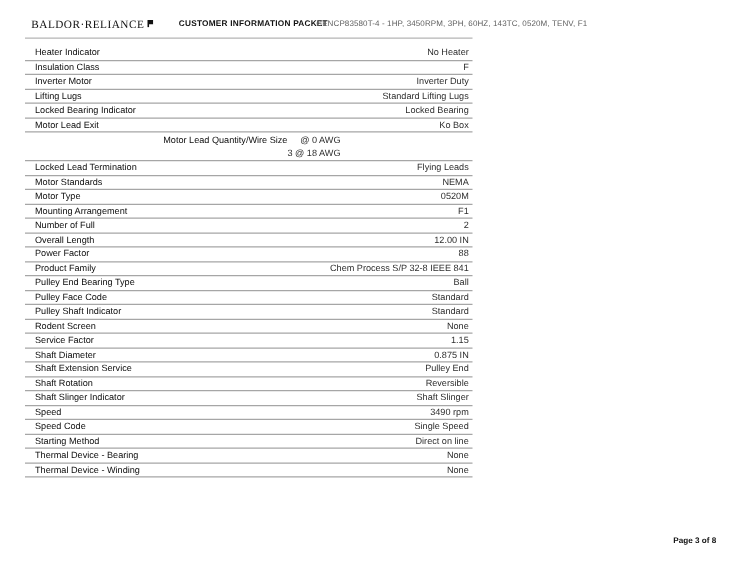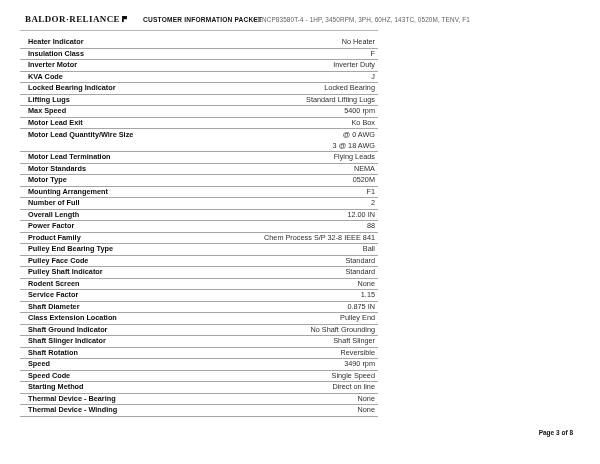--- a/index.html
+++ b/index.html
@@ -9,21 +9,21 @@
     background:#ffffff;
     font-family:"Liberation Sans",sans-serif;
     overflow:hidden;
     box-shadow:0 0 3px rgba(0,0,0,.25);
   }
   
   .brand{
     position:absolute;left:25px;top:14px;
     display:flex;align-items:baseline;
     font-family:"Liberation Serif",serif;
-    font-weight:bold;font-size:9px;letter-spacing:.4px;
+    font-weight:normal;font-size:9px;letter-spacing:.4px;
     color:#111;white-space:nowrap;
   }
   .brand .flag{
     display:inline-block;margin-left:2px;
     width:5px;height:6px;
     background:#111;
     clip-path:polygon(0 0,100% 0,100% 55%,35% 55%,35% 100%,0 100%);
   }
   .doc-title{
     position:absolute;left:143px;top:16px;
@@ -43,23 +43,23 @@
   .spec-table{
     position:absolute;left:20px;top:37px;width:358px;
   }
   .spec-row{
     box-sizing:border-box;
     height:11.5px;
     display:flex;justify-content:space-between;align-items:center;
     border-bottom:1px solid #a6a6a6;
     line-height:10.5px;
   }
-  .spec-row.double{height:23px;align-items:flex-start;padding-top:1px;}
+  .spec-row.double{height:23px;align-items:flex-start;padding-top:1px;justify-content:center;}
   .spec-label{
-    font-weight:bold;font-size:7.3px;color:#0d0d0d;
+    font-weight:normal;font-size:7.3px;color:#0d0d0d;
     padding-left:8px;white-space:nowrap;
   }
   .spec-value{
     font-size:7.3px;color:#2e2e2e;text-align:right;
     padding-right:3px;white-space:nowrap;
   }
   .value-line2{font-size:7.3px;color:#2e2e2e;text-align:right;}
   
   .page-number{
     position:absolute;right:27px;top:429px;
@@ -92,52 +92,44 @@
   <div class="spec-row">
     <span class="spec-label">Insulation Class</span>
     <span class="spec-value">F</span>
   </div>
 
   <div class="spec-row">
     <span class="spec-label">Inverter Motor</span>
     <span class="spec-value">Inverter Duty</span>
   </div>
 
-  <div class="spec-row">
-    <span class="spec-label">KVA Code</span>
-    <span class="spec-value">J</span>
+
+  <div class="spec-row">
+    <span class="spec-label">Lifting Lugs</span>
+    <span class="spec-value">Standard Lifting Lugs</span>
   </div>
 
   <div class="spec-row">
     <span class="spec-label">Locked Bearing Indicator</span>
     <span class="spec-value">Locked Bearing</span>
   </div>
 
-  <div class="spec-row">
-    <span class="spec-label">Lifting Lugs</span>
-    <span class="spec-value">Standard Lifting Lugs</span>
-  </div>
-
-  <div class="spec-row">
-    <span class="spec-label">Max Speed</span>
-    <span class="spec-value">5400 rpm</span>
-  </div>
 
   <div class="spec-row">
     <span class="spec-label">Motor Lead Exit</span>
     <span class="spec-value">Ko Box</span>
   </div>
 
   <div class="spec-row double">
     <span class="spec-label">Motor Lead Quantity/Wire Size</span>
     <span class="spec-value">@ 0 AWG<div class="value-line2">3 @ 18 AWG</div></span>
   </div>
 
   <div class="spec-row">
-    <span class="spec-label">Motor Lead Termination</span>
+    <span class="spec-label">Locked Lead Termination</span>
     <span class="spec-value">Flying Leads</span>
   </div>
 
   <div class="spec-row">
     <span class="spec-label">Motor Standards</span>
     <span class="spec-value">NEMA</span>
   </div>
 
   <div class="spec-row">
     <span class="spec-label">Motor Type</span>
@@ -193,40 +185,36 @@
     <span class="spec-label">Service Factor</span>
     <span class="spec-value">1.15</span>
   </div>
 
   <div class="spec-row">
     <span class="spec-label">Shaft Diameter</span>
     <span class="spec-value">0.875 IN</span>
   </div>
 
   <div class="spec-row">
-    <span class="spec-label">Class Extension Location</span>
+    <span class="spec-label">Shaft Extension Service</span>
     <span class="spec-value">Pulley End</span>
   </div>
 
-  <div class="spec-row">
-    <span class="spec-label">Shaft Ground Indicator</span>
-    <span class="spec-value">No Shaft Grounding</span>
+
+  <div class="spec-row">
+    <span class="spec-label">Shaft Rotation</span>
+    <span class="spec-value">Reversible</span>
   </div>
 
   <div class="spec-row">
     <span class="spec-label">Shaft Slinger Indicator</span>
     <span class="spec-value">Shaft Slinger</span>
   </div>
 
   <div class="spec-row">
-    <span class="spec-label">Shaft Rotation</span>
-    <span class="spec-value">Reversible</span>
-  </div>
-
-  <div class="spec-row">
     <span class="spec-label">Speed</span>
     <span class="spec-value">3490 rpm</span>
   </div>
 
   <div class="spec-row">
     <span class="spec-label">Speed Code</span>
     <span class="spec-value">Single Speed</span>
   </div>
 
   <div class="spec-row">

